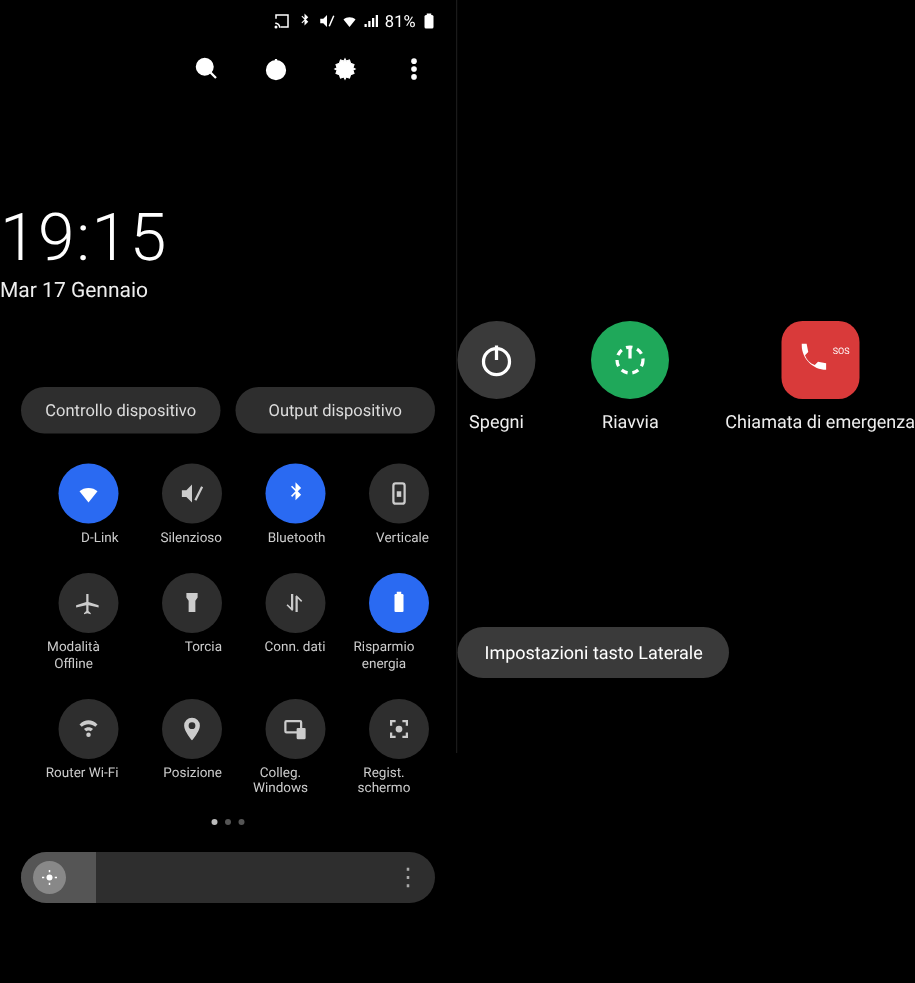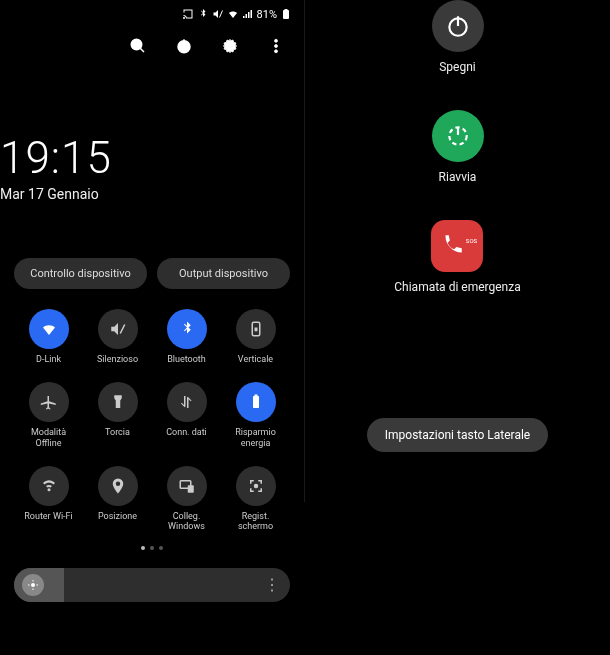--- a/index.html
+++ b/index.html
@@ -86,21 +86,21 @@
   
   .qs-grid {
     display: grid;
     grid-template-columns: repeat(4, 1fr);
     gap: 18px 8px;
     padding: 0 18px;
   }
   .qs-item {
     display: flex;
     flex-direction: column;
-    align-items: center;
+    align-items: flex-end;
     gap: 5px;
     cursor: pointer;
   }
   .qs-circle {
     width: 40px; height: 40px;
     border-radius: 50%;
     background: #2e2e2e;
     display: flex;
     align-items: center;
     justify-content: center;
@@ -156,23 +156,23 @@
   .brightness-more {
     position: absolute;
     right: 10px;
     color: #aaa;
     font-size: 16px;
   }
   
   
   .power-menu {
     display: flex;
-    flex-direction: column;
-    align-items: center;
-    justify-content: flex-start;
+    flex-direction: row;
+    align-items: center;
+    justify-content: space-between;
     height: 100%;
     gap: 36px;
     position: relative;
   }
   .power-item {
     display: flex;
     flex-direction: column;
     align-items: center;
     gap: 8px;
     cursor: pointer;

